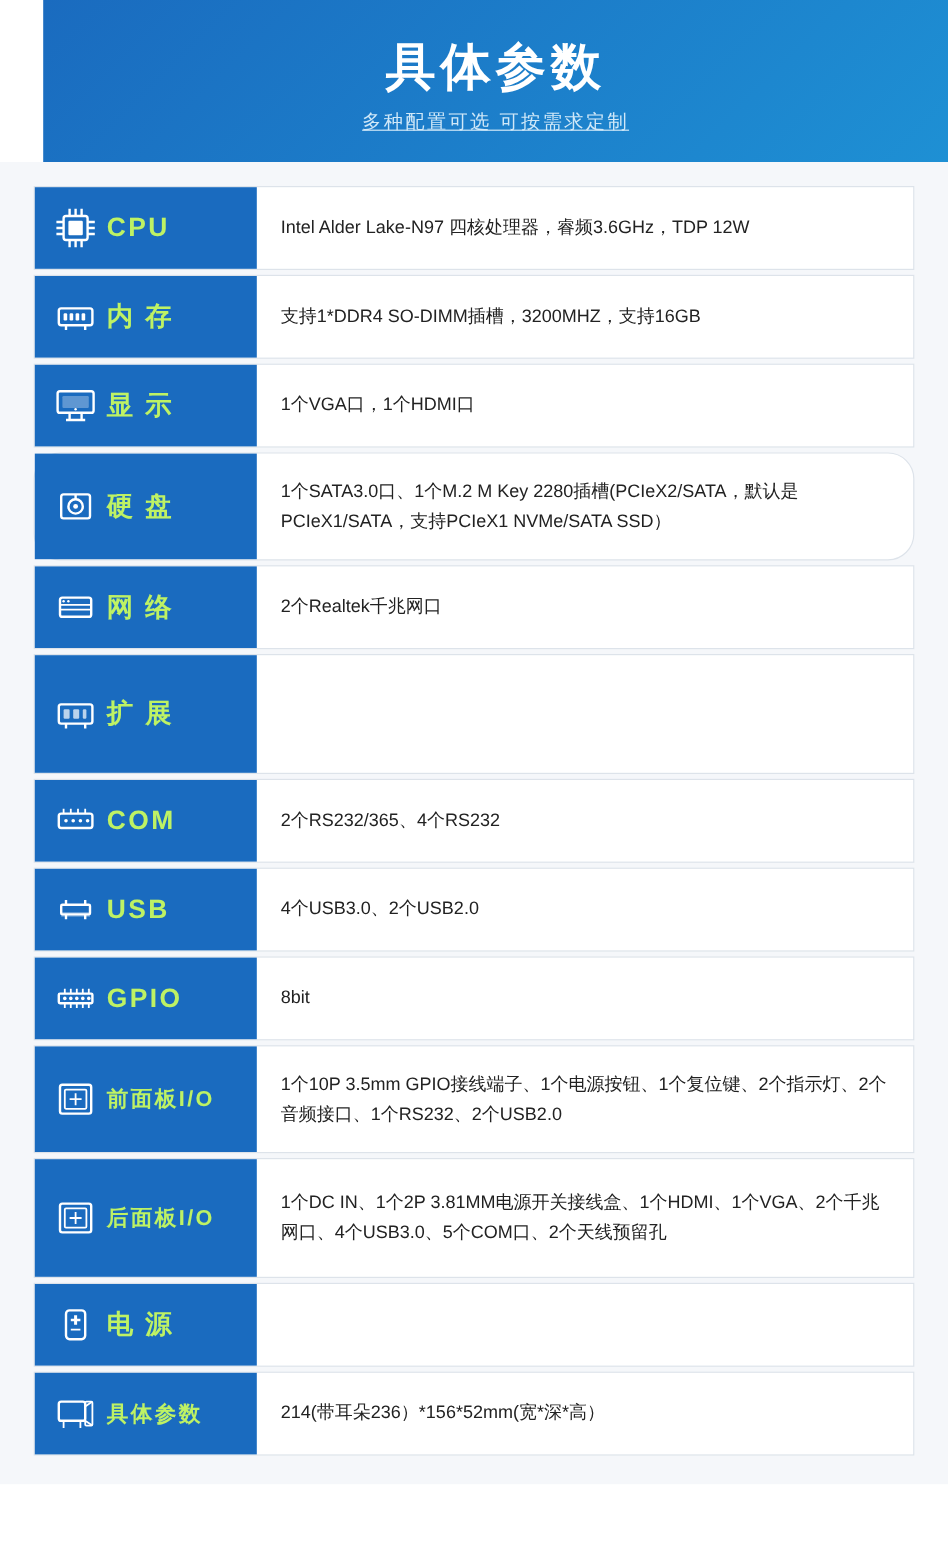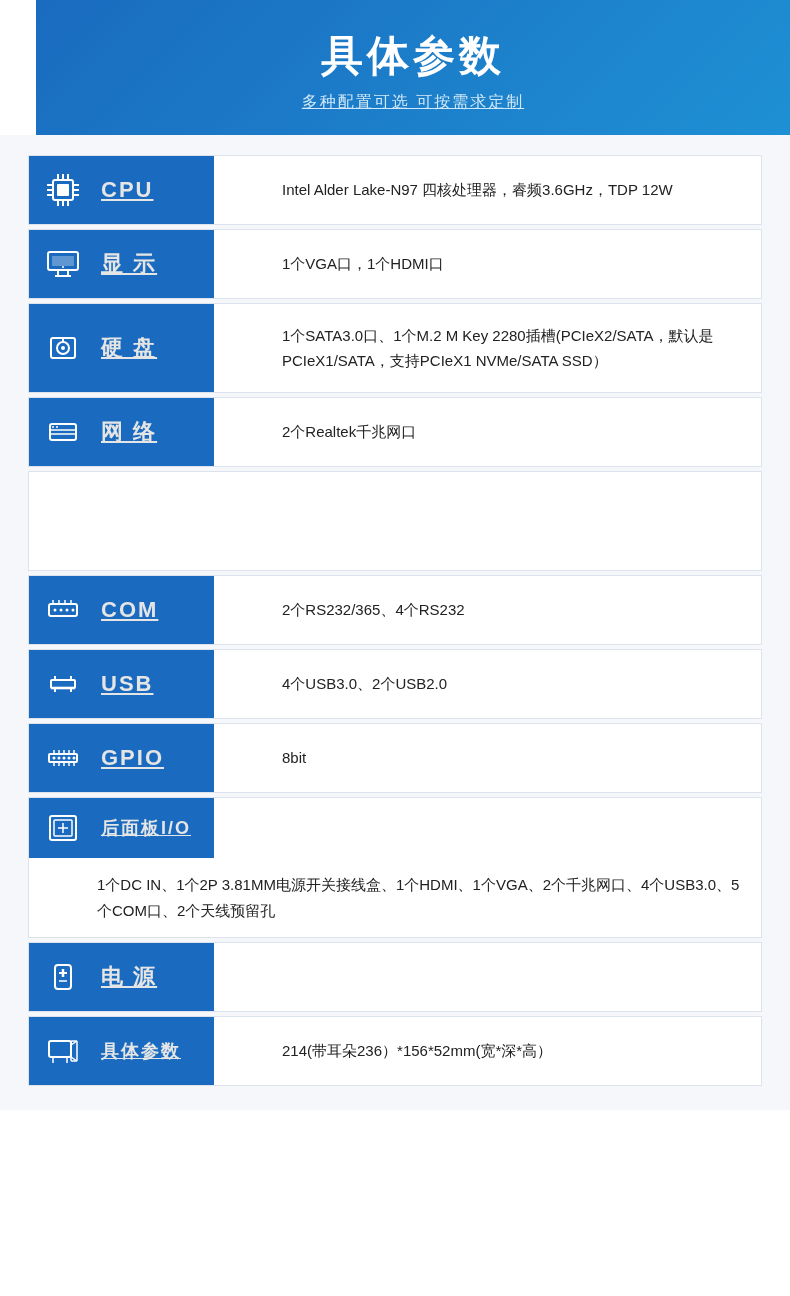--- a/index.html
+++ b/index.html
@@ -40,27 +40,26 @@
       border: 1px solid #dde3ea;
       margin-bottom: 4px;
       background: #fff;
       min-height: 70px;
     }
 
     .spec-label {
       width: 185px;
       min-width: 185px;
       background: #1a6bbf;
-      color: #e5e5e5;
+      color: #bef264;
       display: flex;
       align-items: center;
       justify-content: flex-start;
       padding: 10px 14px;
-      gap: 18px;
-      text-decoration: underline;
+      gap: 6px;
     }
 
     .label-icon {
       width: 40px;
       height: 40px;
       min-width: 40px;
       display: flex;
       align-items: center;
       justify-content: center;
     }
@@ -73,21 +72,20 @@
     }
 
     .spec-value {
       flex: 1;
       padding: 14px 20px;
       font-size: 15px;
       color: #222;
       line-height: 1.7;
       display: flex;
       align-items: center;
-      margin-left: 48px;
     }
 
     
     svg { display: block; }
   </style>
 </head>
 <body>
 
 <div class="header">
   <div class="header-title">具体参数</div>
@@ -114,39 +112,56 @@
           <line x1="28" y1="13" x2="34" y2="13" stroke="white" stroke-width="2"></line>
           <line x1="28" y1="18" x2="34" y2="18" stroke="white" stroke-width="2"></line>
           <line x1="28" y1="23" x2="34" y2="23" stroke="white" stroke-width="2"></line>
         </svg>
       </div>
       <div class="label-text">CPU</div>
     </div>
     <div class="spec-value">Intel Alder Lake-N97 四核处理器，睿频3.6GHz，TDP 12W</div>
   </div>
 
+  <div class="spec-row">
+    <div class="spec-label">
+      <div class="label-icon">
+        <svg width="36" height="36" viewBox="0 0 36 36">
+          <rect x="4" y="11" width="28" height="14" rx="2" fill="none" stroke="white" stroke-width="2"></rect>
+          <rect x="8" y="15" width="3" height="6" rx="1" fill="white"></rect>
+          <rect x="13" y="15" width="3" height="6" rx="1" fill="white"></rect>
+          <rect x="18" y="15" width="3" height="6" rx="1" fill="white"></rect>
+          <rect x="23" y="15" width="3" height="6" rx="1" fill="white"></rect>
+          <line x1="10" y1="25" x2="10" y2="29" stroke="white" stroke-width="2"></line>
+          <line x1="26" y1="25" x2="26" y2="29" stroke="white" stroke-width="2"></line>
+        </svg>
+      </div>
+      <div class="label-text">内 存</div>
+    </div>
+    <div class="spec-value">支持1*DDR4 SO-DIMM插槽，3200MHZ，支持16GB</div>
+  </div>
 
   <div class="spec-row">
     <div class="spec-label">
       <div class="label-icon">
         <svg width="36" height="36" viewBox="0 0 36 36">
           <rect x="3" y="6" width="30" height="18" rx="2" fill="none" stroke="white" stroke-width="2"></rect>
           <rect x="7" y="10" width="22" height="10" rx="1" fill="white" opacity="0.3"></rect>
           <line x1="13" y1="24" x2="13" y2="30" stroke="white" stroke-width="2"></line>
           <line x1="23" y1="24" x2="23" y2="30" stroke="white" stroke-width="2"></line>
           <line x1="10" y1="30" x2="26" y2="30" stroke="white" stroke-width="2"></line>
           <circle cx="18" cy="21" r="1" fill="white"></circle>
         </svg>
       </div>
       <div class="label-text">显 示</div>
     </div>
     <div class="spec-value">1个VGA口，1个HDMI口</div>
   </div>
 
-  <div class="spec-row" style="min-height:90px;">
+  <div class="spec-row" style="min-height:90px;border-radius:22px;">
     <div class="spec-label">
       <div class="label-icon">
         <svg width="36" height="36" viewBox="0 0 36 36">
           <rect x="6" y="8" width="24" height="20" rx="2" fill="none" stroke="white" stroke-width="2"></rect>
           <circle cx="18" cy="18" r="6" fill="none" stroke="white" stroke-width="2"></circle>
           <circle cx="18" cy="18" r="2" fill="white"></circle>
           <line x1="18" y1="8" x2="18" y2="12" stroke="white" stroke-width="2"></line>
         </svg>
       </div>
       <div class="label-text">硬 盘</div>
@@ -164,20 +179,33 @@
           <circle cx="8" cy="13" r="1" fill="white"></circle>
           <circle cx="12" cy="13" r="1" fill="white"></circle>
         </svg>
       </div>
       <div class="label-text">网 络</div>
     </div>
     <div class="spec-value">2个Realtek千兆网口</div>
   </div>
 
   <div class="spec-row" style="min-height:100px;">
+    <div class="spec-label">
+      <div class="label-icon">
+        <svg width="36" height="36" viewBox="0 0 36 36">
+          <rect x="4" y="10" width="28" height="16" rx="2" fill="none" stroke="white" stroke-width="2"></rect>
+          <rect x="8" y="14" width="5" height="8" rx="1" fill="white" opacity="0.7"></rect>
+          <rect x="16" y="14" width="5" height="8" rx="1" fill="white" opacity="0.7"></rect>
+          <rect x="24" y="14" width="3" height="8" rx="1" fill="white" opacity="0.7"></rect>
+          <line x1="10" y1="26" x2="10" y2="30" stroke="white" stroke-width="2"></line>
+          <line x1="26" y1="26" x2="26" y2="30" stroke="white" stroke-width="2"></line>
+        </svg>
+      </div>
+      <div class="label-text">扩 展</div>
+    </div>
   </div>
 
   <div class="spec-row">
     <div class="spec-label">
       <div class="label-icon">
         <svg width="36" height="36" viewBox="0 0 36 36">
           <rect x="4" y="12" width="28" height="12" rx="2" fill="none" stroke="white" stroke-width="2"></rect>
           <circle cx="10" cy="18" r="1.5" fill="white"></circle>
           <circle cx="16" cy="18" r="1.5" fill="white"></circle>
           <circle cx="22" cy="18" r="1.5" fill="white"></circle>
@@ -230,22 +258,36 @@
           <line x1="19" y1="22" x2="19" y2="26" stroke="white" stroke-width="1.5"></line>
           <line x1="24" y1="22" x2="24" y2="26" stroke="white" stroke-width="1.5"></line>
           <line x1="29" y1="22" x2="29" y2="26" stroke="white" stroke-width="1.5"></line>
         </svg>
       </div>
       <div class="label-text">GPIO</div>
     </div>
     <div class="spec-value">8bit</div>
   </div>
 
-
-  <div class="spec-row" style="min-height:100px;flex-direction:column;">
+  <div class="spec-row" style="min-height:90px;">
+    <div class="spec-label">
+      <div class="label-icon">
+        <svg width="36" height="36" viewBox="0 0 36 36">
+          <rect x="5" y="6" width="26" height="24" rx="2" fill="none" stroke="white" stroke-width="2"></rect>
+          <rect x="9" y="10" width="18" height="16" rx="1" fill="none" stroke="white" stroke-width="1.5"></rect>
+          <line x1="13" y1="18" x2="23" y2="18" stroke="white" stroke-width="1.5"></line>
+          <line x1="18" y1="13" x2="18" y2="23" stroke="white" stroke-width="1.5"></line>
+        </svg>
+      </div>
+      <div class="label-text" style="font-size:18px;">前面板I/O</div>
+    </div>
+    <div class="spec-value">1个10P 3.5mm GPIO接线端子、1个电源按钮、1个复位键、2个指示灯、2个音频接口、1个RS232、2个USB2.0</div>
+  </div>
+
+  <div class="spec-row" style="min-height:100px;">
     <div class="spec-label">
       <div class="label-icon">
         <svg width="36" height="36" viewBox="0 0 36 36">
           <rect x="5" y="6" width="26" height="24" rx="2" fill="none" stroke="white" stroke-width="2"></rect>
           <rect x="9" y="10" width="18" height="16" rx="1" fill="none" stroke="white" stroke-width="1.5"></rect>
           <line x1="13" y1="18" x2="23" y2="18" stroke="white" stroke-width="1.5"></line>
           <line x1="18" y1="13" x2="18" y2="23" stroke="white" stroke-width="1.5"></line>
         </svg>
       </div>
       <div class="label-text" style="font-size:18px;">后面板I/O</div>

